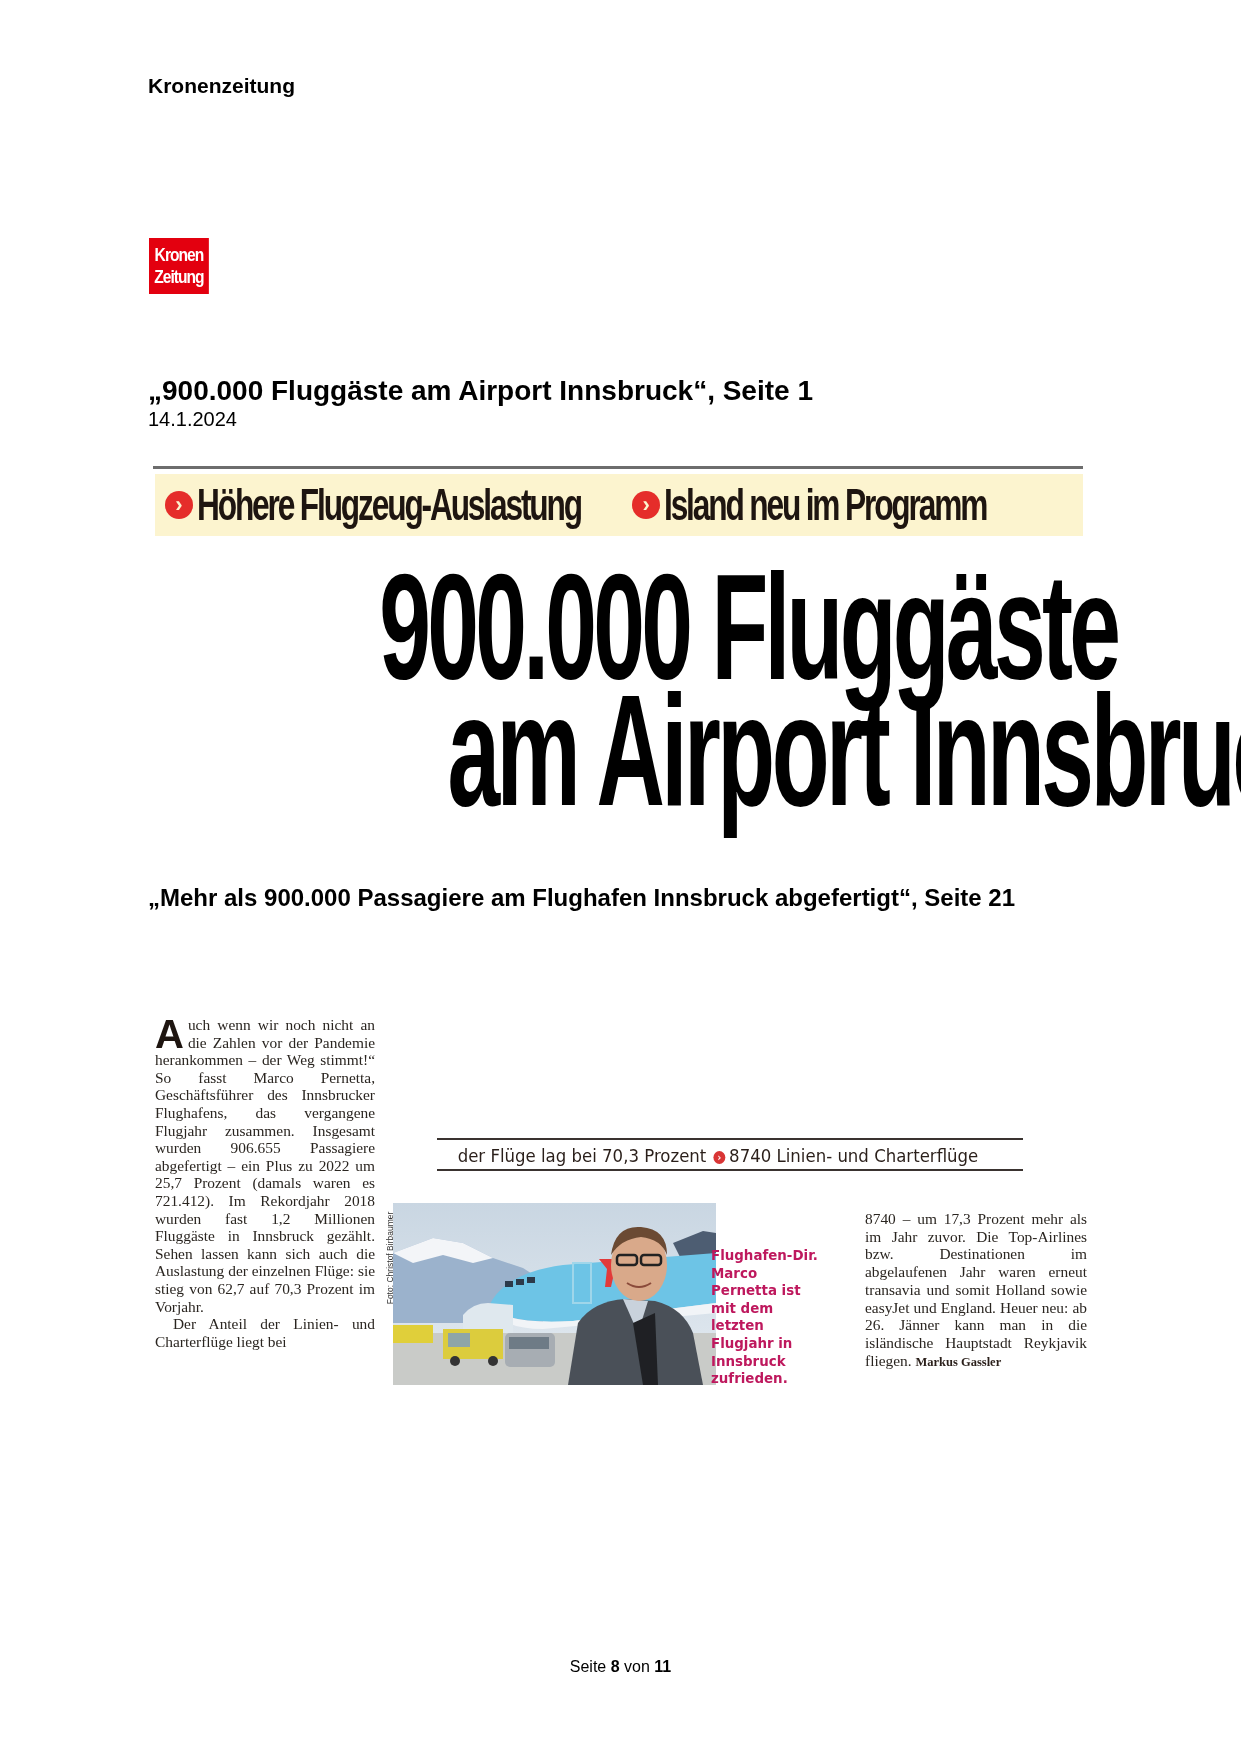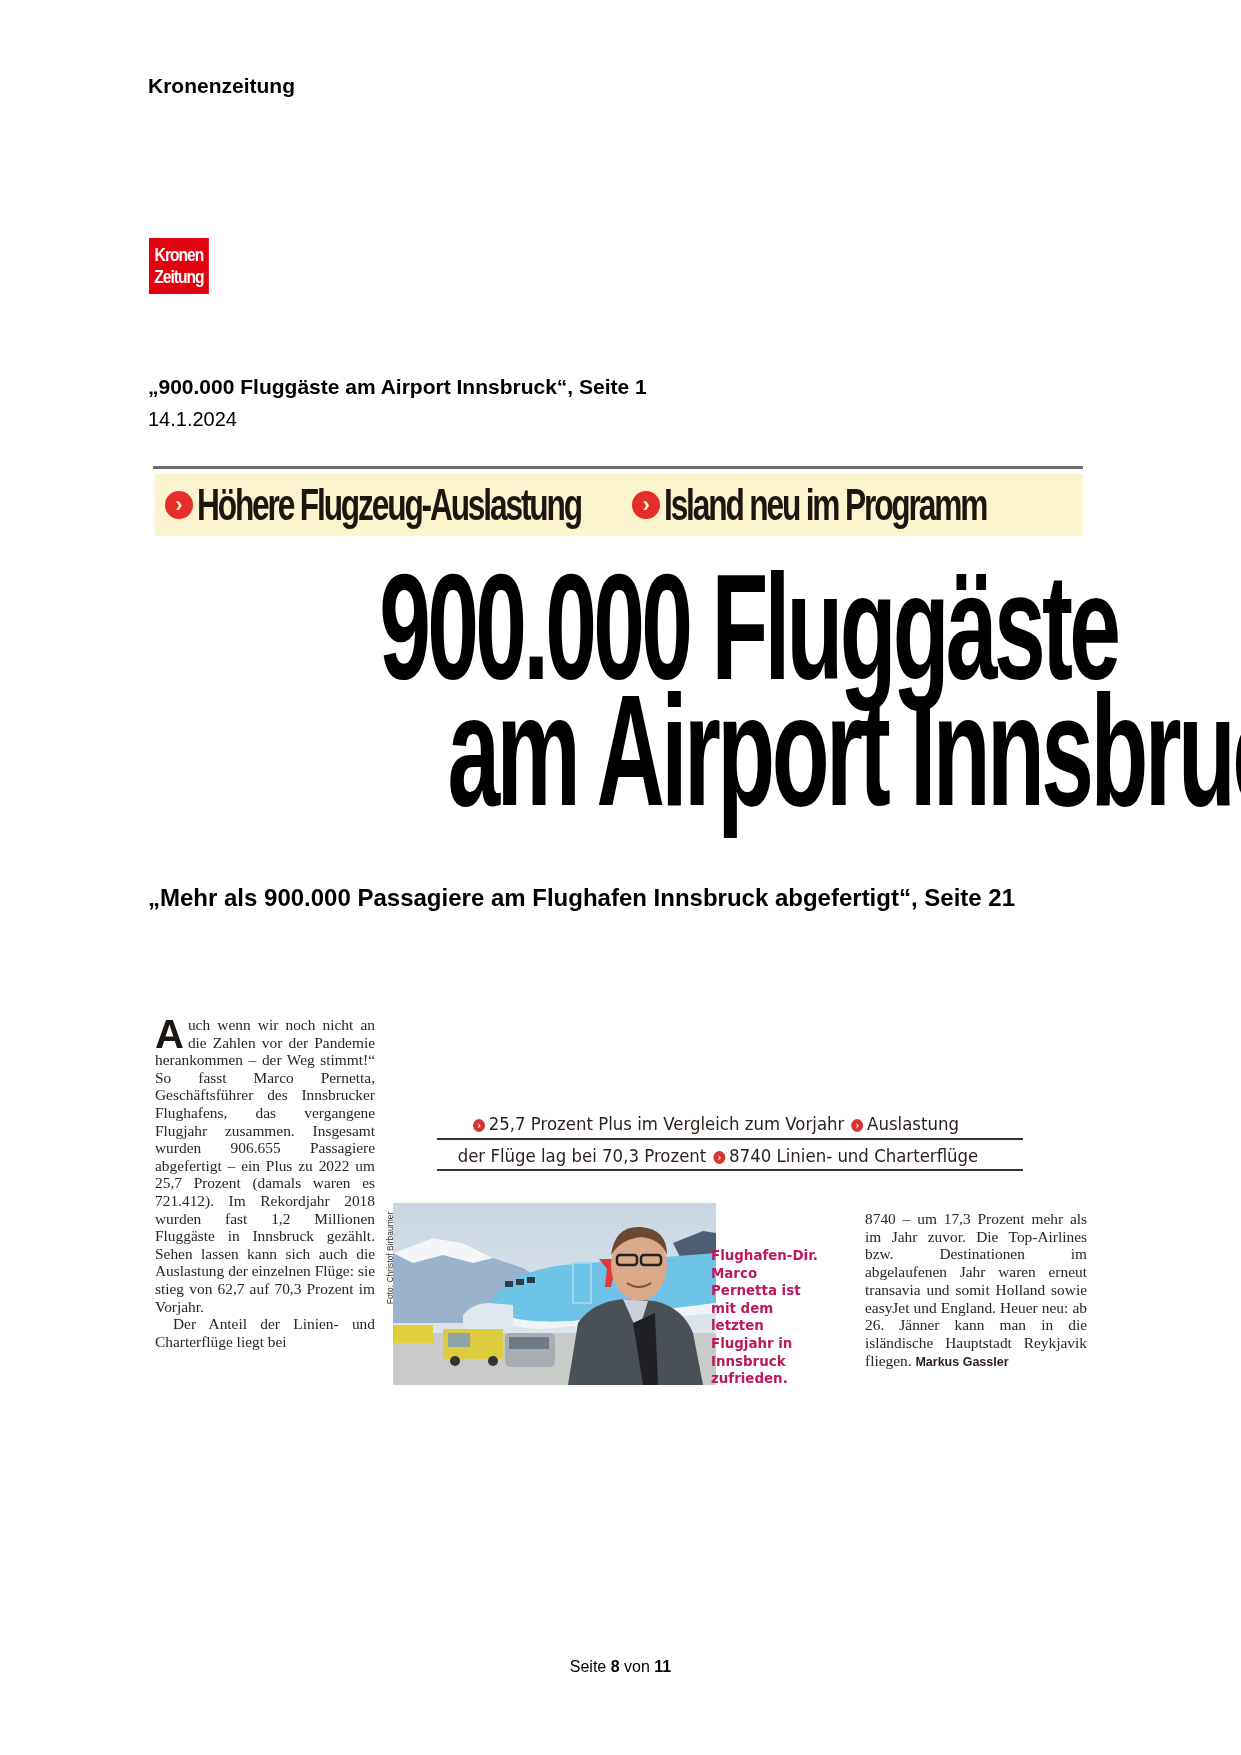--- a/index.html
+++ b/index.html
@@ -6,21 +6,21 @@
   body { width: 1241px; height: 1755px; position: relative; overflow: hidden;
          font-family: "Liberation Sans", sans-serif; color: #000; }
 
   .source-name { position: absolute; left: 148px; top: 74px; font-size: 21px; font-weight: bold; }
 
   .logo { position: absolute; left: 149px; top: 238px; width: 60px; height: 56px; background: #e3000f;
           color: #fff; font-family: "Liberation Sans", sans-serif; font-weight: bold;
           display: flex; flex-direction: column; justify-content: center; align-items: center;
           line-height: 22px; font-size: 19px; letter-spacing: -1.2px; transform: scaleX(0.82); transform-origin: left center; width: 73px; }
 
-  .article-title { position: absolute; left: 148px; top: 375px; font-size: 21px; font-weight: bold; }
+  .article-title { position: absolute; left: 148px; top: 375px; font-size: 28px; font-weight: bold; }
   .article-date  { position: absolute; left: 148px; top: 408px; font-size: 20px; }
 
   
   .clip1 { position: absolute; left: 153px; top: 466px; width: 930px; height: 360px; }
   .clip1 .rule { position: absolute; left: 0; top: 0; width: 930px; height: 3px; background: #6d6d6d; }
   .clip1 .kicker { position: absolute; left: 2px; top: 8px; width: 928px; height: 62px; background: #fcf4cf;
                    display: flex; align-items: center; white-space: nowrap; overflow: hidden; }
   .kicker-item { display: inline-flex; align-items: center; margin-right: 10px; }
   .kicker-item .bullet { width: 28px; height: 28px; border-radius: 50%; background: #e52d2a; color: #fcf4cf;
                          display: inline-flex; align-items: center; justify-content: center;
@@ -69,21 +69,21 @@
   .credit span { position: absolute; left: -45px; top: 50px; width: 110px; transform: rotate(-90deg); font-family: "Liberation Sans", sans-serif;
                  font-size: 8.5px; color: #333; white-space: nowrap; text-align: center; }
 
   .photo { position: absolute; left: 238px; top: 193px; width: 323px; height: 182px; overflow: hidden; background: #b9cfe0; }
 
   .caption { position: absolute; left: 556px; top: 237px; width: 115px; font-family: "DejaVu Sans", sans-serif; font-weight: bold;
              font-size: 13.4px; line-height: 17.6px; color: #be185d; }
 
   .col3 { position: absolute; left: 710px; top: 200px; width: 222px; font-size: 15.4px; line-height: 17.7px; color: #2a2520; text-align: justify; }
   .col3 p { margin: 0; }
-  .author { font-family: Liberation Sans, sans-serif; font-weight: bold; font-size: 12.5px; color: #2a1f1a; margin-top: 32px; }
+  .author { font-family: Liberation Serif, serif; font-weight: bold; font-size: 12.5px; color: #2a1f1a; margin-top: 32px; }
 
   .footer { position: absolute; left: 0; width: 1241px; top: 1658px; text-align: center; font-size: 16px; }
   .footer b { font-weight: bold; }
 </style>
 </head>
 <body>
 
 <div class="source-name">Kronenzeitung</div>
 
 <div class="logo">
@@ -116,26 +116,20 @@
 
 <div class="article-title2">„Mehr als 900.000 Passagiere am Flughafen Innsbruck abgefertigt“, Seite 21</div>
 
 <div class="clip2">
   <div class="col1">
     <p><span class="dropcap">A</span><span>uch wenn wir noch nicht an die Zahlen vor der Pandemie herankommen – der Weg stimmt!“ So fasst Marco Pernetta, Geschäftsführer des Innsbrucker Flughafens, das vergangene Flugjahr zusammen. Insgesamt wurden 906.655 Passagiere abgefertigt – ein Plus zu 2022 um 25,7 Prozent (damals waren es 721.412). Im Rekordjahr 2018 wurden fast 1,2 Millionen Fluggäste in Innsbruck gezählt. Sehen lassen kann sich auch die Auslastung der einzelnen Flüge: sie stieg von 62,7 auf 70,3 Prozent im Vorjahr.</span></p>
     <p class="indent">Der Anteil der Linien- und Charterflüge liegt bei</p>
   </div>
 
 
-  <div class="sub2 sub2-line1">
-    <span class="inner">
-      <span class="bullet-s">›</span><span>25,7 Prozent Plus im Vergleich zum Vorjahr</span>
-      <span class="bullet-s">›</span><span>Auslastung</span>
-    </span>
-  </div>
   <div class="sub-rule r1"></div>
   <div class="sub2 sub2-line2">
     <span class="inner">
       <span>der Flüge lag bei 70,3 Prozent</span>
       <span class="bullet-s">›</span><span>8740 Linien- und Charterflüge</span>
     </span>
   </div>
   <div class="sub-rule r2"></div>
 
   <div class="credit">

